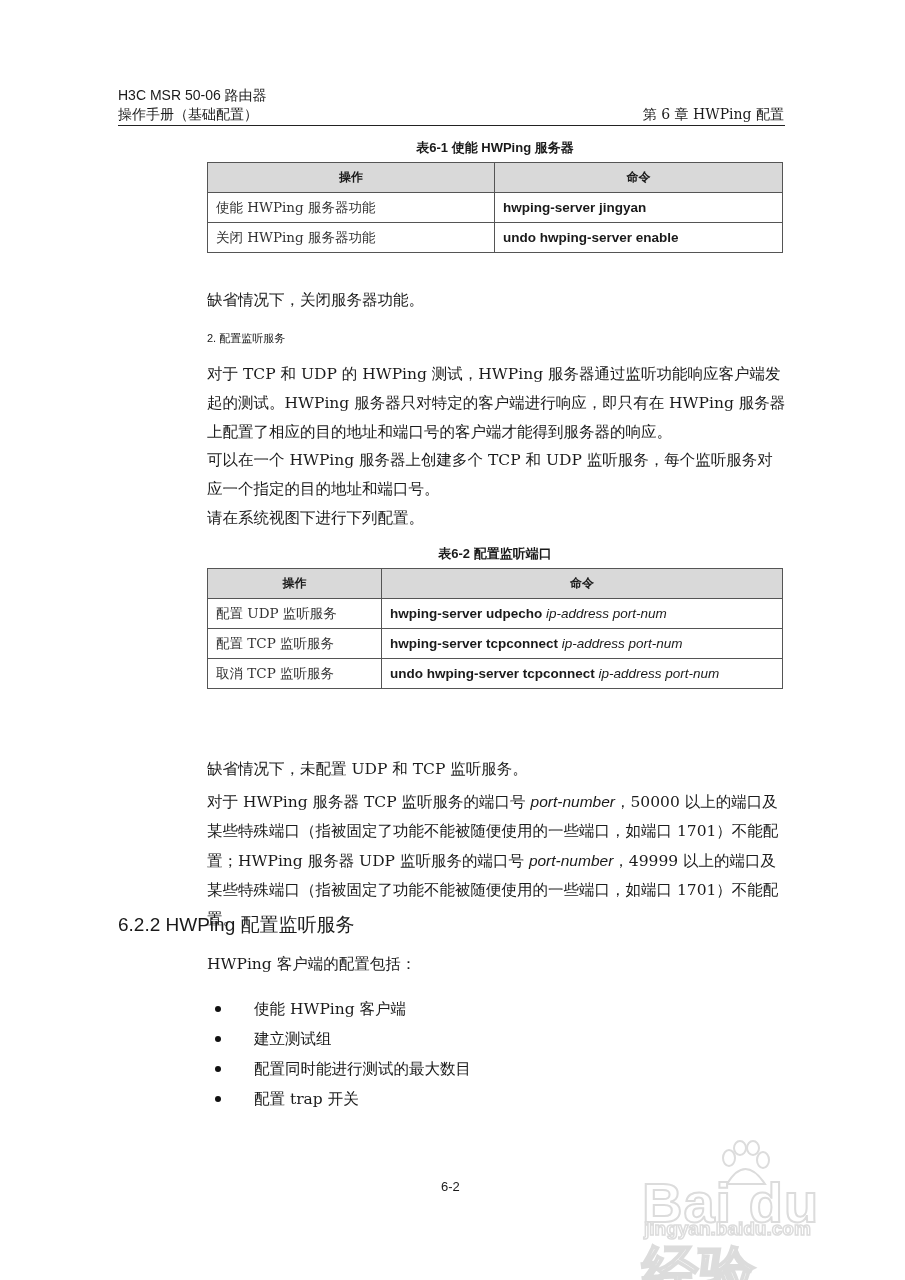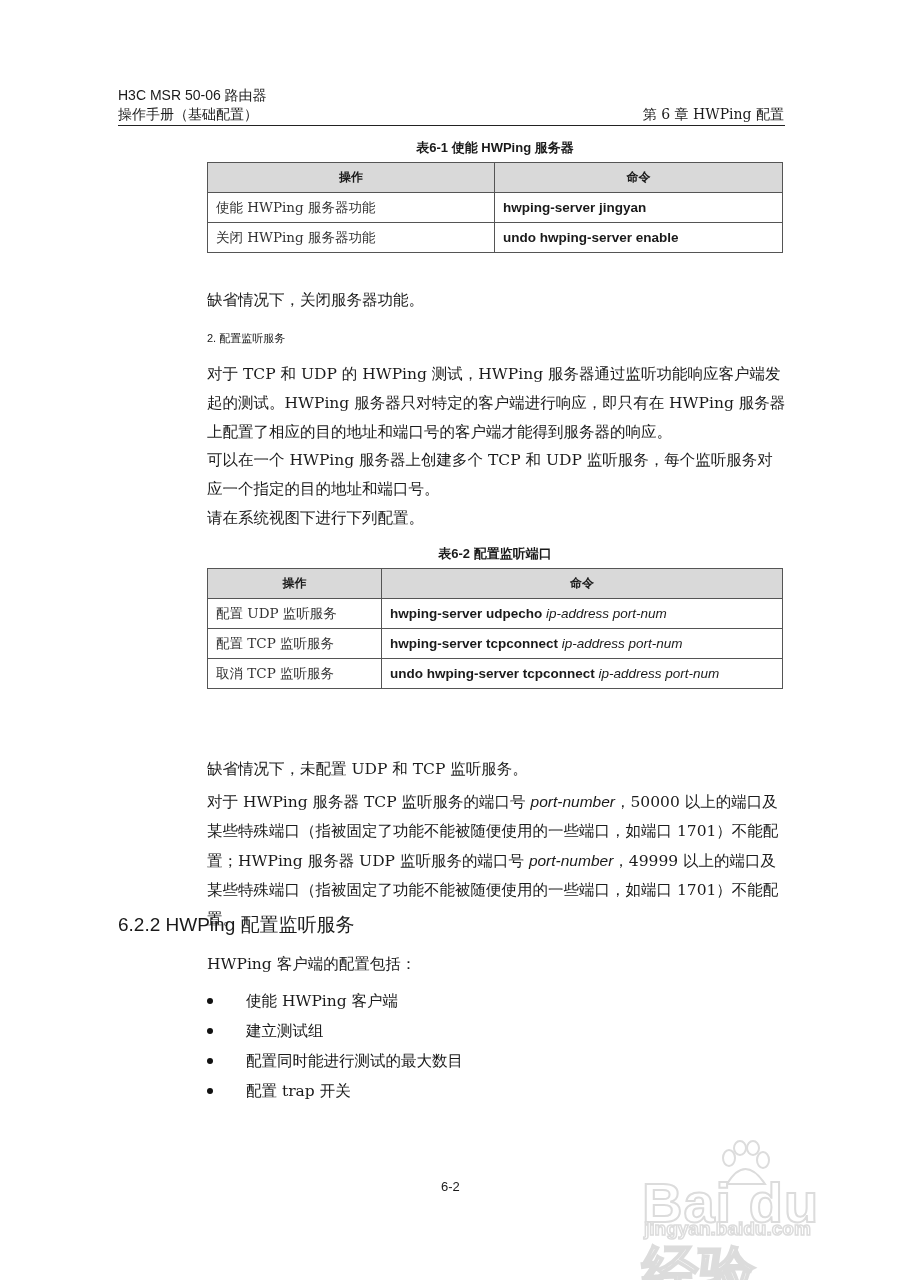--- a/index.html
+++ b/index.html
@@ -16,21 +16,21 @@
   table.cmd { position: absolute; left: 207px; width: 576px; border-collapse: collapse; font-size: 13.5px; }
   table.cmd th, table.cmd td { border: 1px solid #555; height: 29px; padding: 0 8px; }
   table.cmd th { background: #d9d9d9; font-weight: bold; text-align: center; font-family: "Liberation Sans", "DejaVu Sans", sans-serif; font-size: 12px; }
   table.cmd td.op { color: #333; }
   td.cmdcell { font-family: "Liberation Sans", "DejaVu Sans", sans-serif; }
   td.cmdcell b { font-weight: bold; }
   td.cmdcell i { font-style: italic; font-weight: normal; }
   .para { position: absolute; left: 207px; width: 580px; font-size: 15.5px; line-height: 29px; }
   .subhead { position: absolute; left: 207px; font-size: 11px; font-family: "Liberation Sans", "DejaVu Sans", sans-serif; }
   .sec-title { position: absolute; left: 118px; top: 912px; font-size: 19px; font-family: "Liberation Sans", "DejaVu Sans", sans-serif; }
-  .bullets { position: absolute; left: 207px; top: 986px; margin: 0; padding: 0; list-style: none; font-size: 15.5px; }
+  .bullets { position: absolute; left: 207px; top: 986px; margin: 8px; padding: 0; list-style: none; font-size: 15.5px; }
   .bullets li { height: 30px; line-height: 30px; position: relative; padding-left: 39px; }
   .bullets li .dot { position: absolute; left: 0; top: 12px; width: 6px; height: 6px; border-radius: 50%; background: #111; }
   .pageno { position: absolute; left: 441px; top: 1179px; font-size: 13px; font-family: "Liberation Sans", "DejaVu Sans", sans-serif; }
   .wm { position: absolute; left: 640px; top: 1140px; width: 210px; height: 105px; color: #e6e6e6; }
   .wm .brand { position: absolute; left: 2px; top: 30px; font-size: 56px; font-weight: bold; font-family: "Liberation Sans", "DejaVu Sans", sans-serif; color: #ffffff; -webkit-text-stroke: 2px #dcdcdc; letter-spacing: 1px; }
   .wm .url { position: absolute; left: 4px; top: 78px; font-size: 19px; font-weight: bold; font-family: "Liberation Sans", "DejaVu Sans", sans-serif; color: #ffffff; text-align: right; -webkit-text-stroke: 1.5px #dcdcdc; }
   .wm svg { position: absolute; left: 75px; top: 0; }
 </style>
 </head>
 <body>

